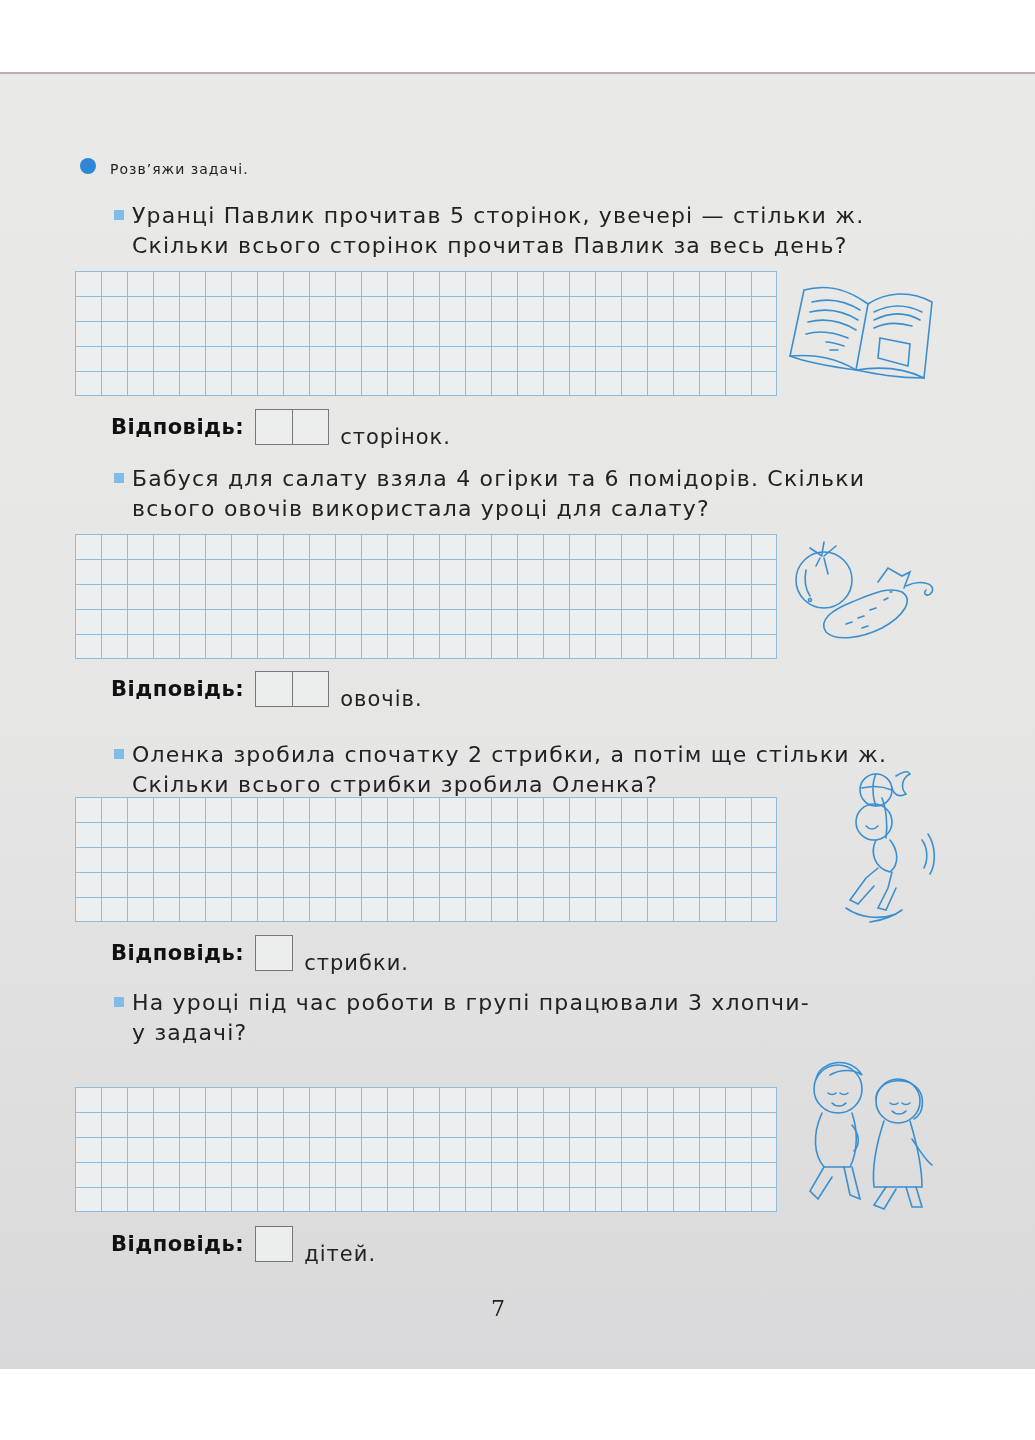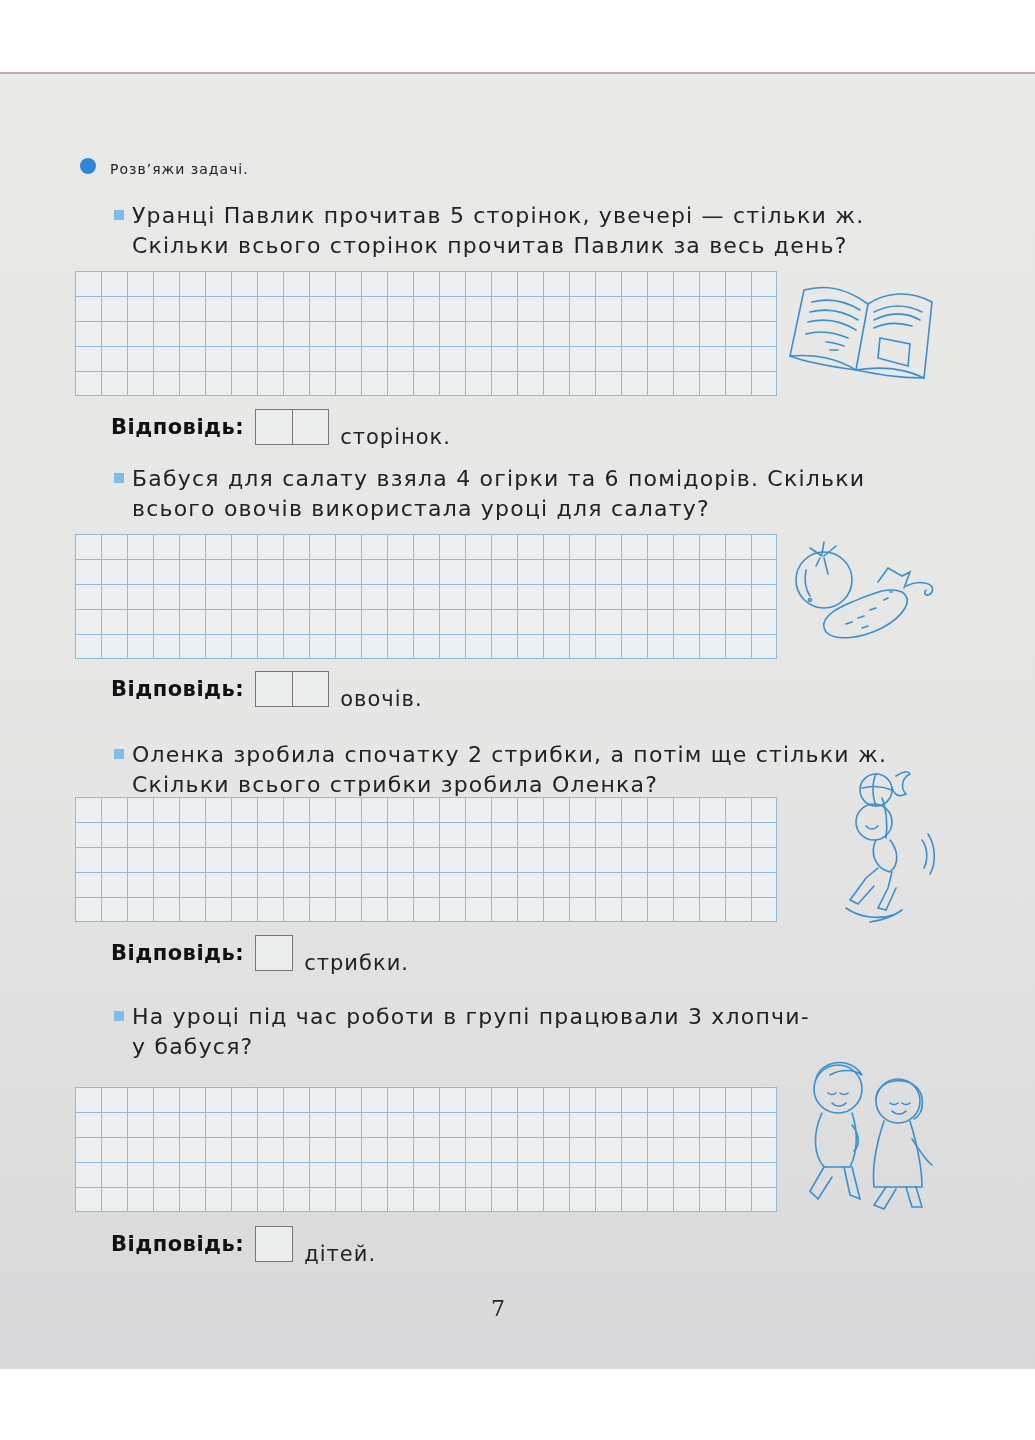--- a/index.html
+++ b/index.html
@@ -147,23 +147,23 @@
   </svg>
 </div>
 <div class="answer" style="top:935px;">
   <span class="lbl">Відповідь:</span>
   <span class="box">
     <span class="cell"></span>
   </span>
   <span class="unit">стрибки.</span>
 </div>
 
-<div class="problem" style="top:988px;margin-top:14px;">
+<div class="problem" style="top:988px;">
   <span class="sq"></span><span class="txt">На уроці під час роботи в групі працювали 3 хлопчи-</span>
-  <span class="line2">у бабуся?</span>
+  <span class="line2">у задачі?</span>
 </div>
 <div class="grid" style="top:1087px;"></div>
 <div class="illus" style="left:800px;top:1055px;">
   <svg width="140" height="165" viewBox="0 0 140 165" fill="none" stroke="#3a8fd0" stroke-width="1.6" stroke-linecap="round">
     <circle cx="38" cy="34" r="24"></circle>
       <path d="M16 24 C20 6 50 0 62 20 C54 14 40 14 30 20"></path>
     <path d="M28 38 C30 40 34 40 36 38 M40 38 C42 40 46 40 48 38 M32 48 C36 52 42 52 46 48"></path>
     <path d="M22 58 C12 80 14 100 24 112 L50 112 C58 96 58 76 52 58"></path>
     <path d="M24 112 L10 136 L18 144 L32 122 M44 112 L50 140 L60 144 L52 112"></path>
     <path d="M52 70 C60 80 60 90 54 96"></path>

